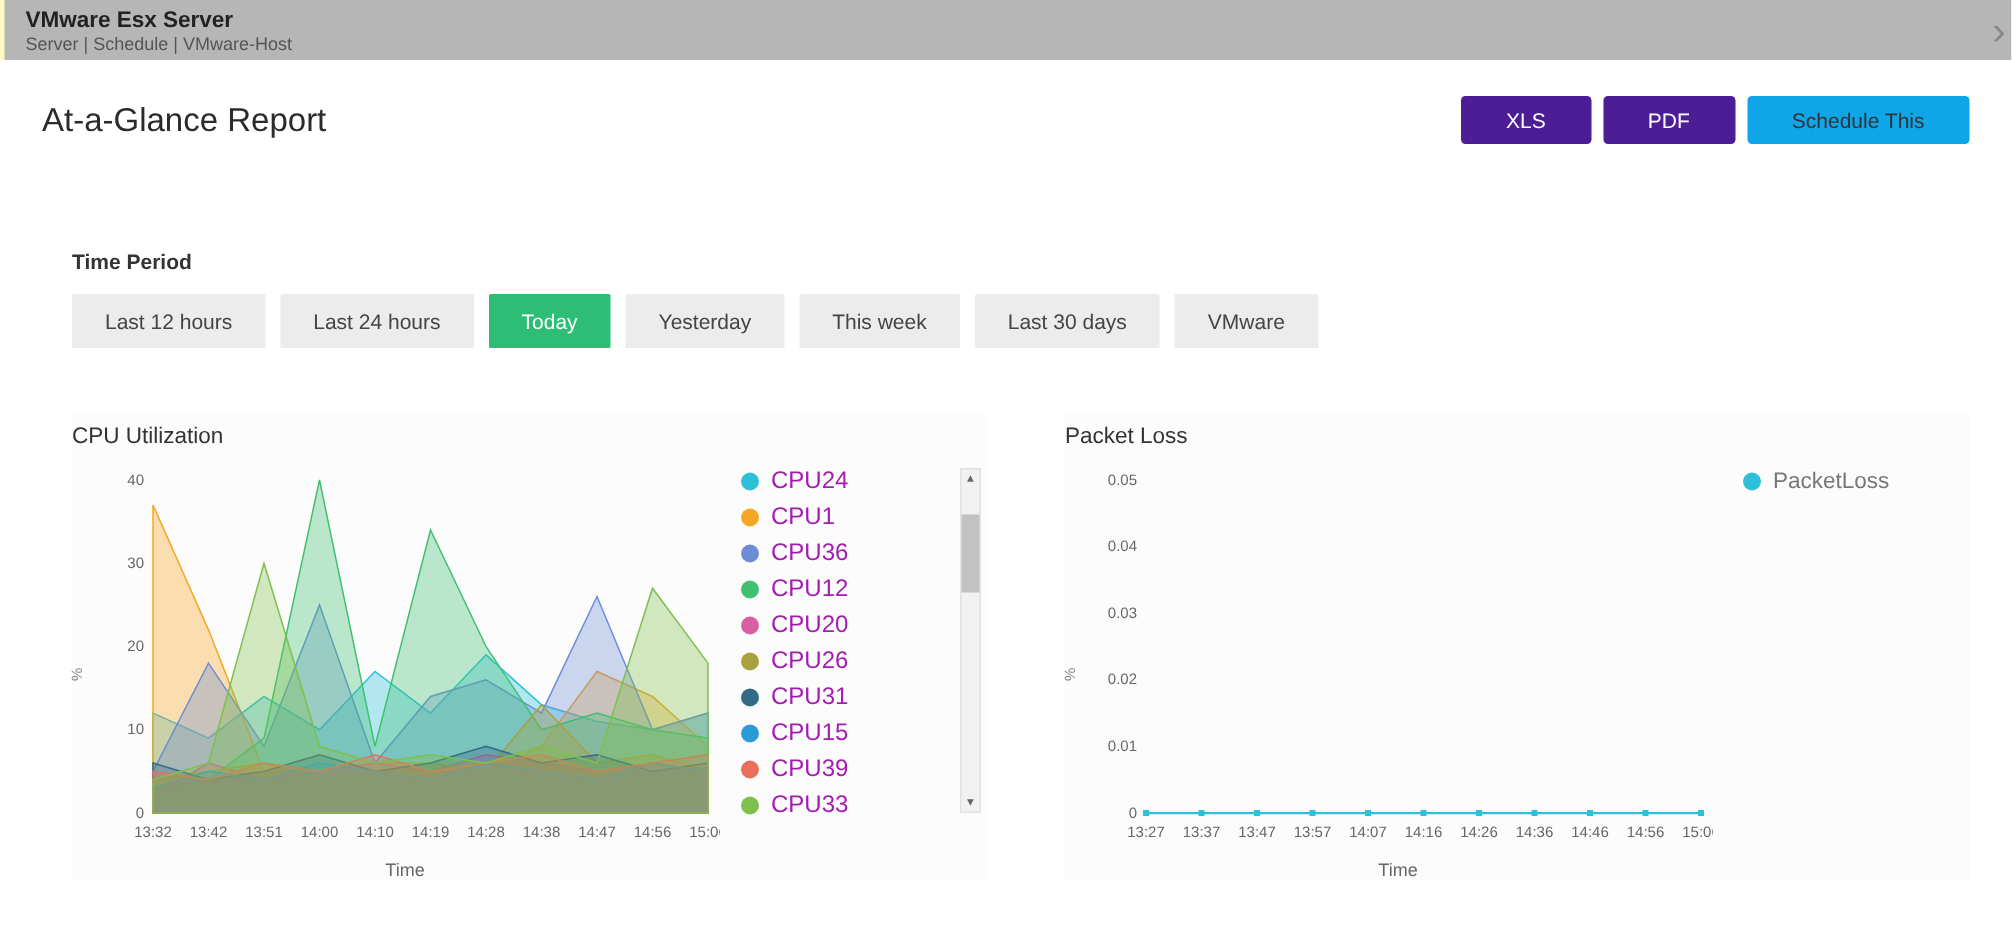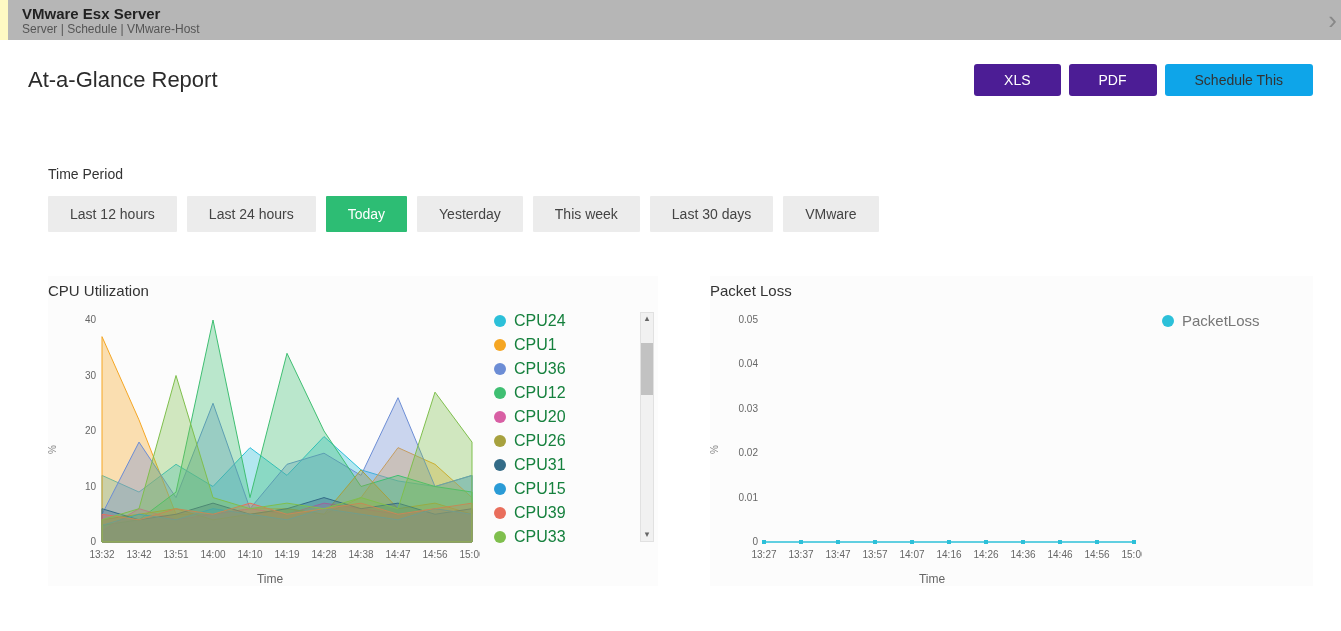--- a/index.html
+++ b/index.html
@@ -3,48 +3,48 @@
 <meta charset="utf-8">
 <style>
   * { box-sizing: border-box; margin: 0; padding: 0; }
   body { font-family: "Segoe UI", "Helvetica Neue", Arial, sans-serif; background: #fff; color: #333; width:1341px; }
   .topbar {
     display:flex; align-items:center; justify-content:space-between;
     background:#b6b6b6; height:40px; padding-left:0;
   }
   .topbar .left {
     display:flex; flex-direction:column; justify-content:center;
-    border-left:8px solid #fef9c3; padding-left:14px; height:100%;
+    border-left:3px solid #fef9c3; padding-left:14px; height:100%;
   }
   .topbar .title {font-size:15px; font-weight:600; color:#222;}
   .topbar .subtitle {font-size:12px; color:#555; margin-top:0px;}
   .topbar .chev {
     color:#888; font-size:26px; padding-right:4px; cursor:pointer; line-height:40px;
   }
   .page {padding:24px 28px 10px 28px;}
   .page-header {display:flex; justify-content:space-between; align-items:center;}
   .page-title {font-size:22px; color:#2b2b2b; font-weight:500;}
   .btn-row {display:flex; gap:8px;}
   .btn {border:none; border-radius:3px; padding:8px 30px; font-size:14px; cursor:pointer;}
   .btn.green {background:#4c1d95; color:#fff;}
   .btn.grey {background:#0ea5e9; color:#333;}
   .section {margin-top:70px; padding-left:20px;}
-  .section-label {font-size:14px; font-weight:400; color:#333; margin-bottom:14px;margin-top:36px;}
+  .section-label {font-size:14px; font-weight:700; color:#333; margin-bottom:14px;margin-top:36px;}
   .chips {display:flex; gap:10px;}
   .chip {background:#ececec; border:none; padding:10px 22px; font-size:14px; color:#444; cursor:pointer; border-radius:1px;}
   .chip.active {background:#2dbd74; color:#fff;}
   .panels {display:flex; gap:52px; margin-top:44px; padding-left:20px;}
   .panel {flex:1;}
   .panel-title {font-size:15px; color:#333; font-weight:500; margin-bottom:12px;}
   .panel .card {background:#fcfcfc;  padding-top:6px;}
   .panel .card-head {height:30px;}
   .chart-wrap {display:flex; align-items:stretch;}
   .cpu-chart-wrap .svgbox {flex:0 0 420px;}
   .legend-col {flex:1; padding-left:14px; position:relative;}
-  .legend-list {font-size:16px; color:#15803d;}
+  .legend-list {font-size:16px; color:#a21caf;}
   .legend-item {display:flex; align-items:center; gap:8px; margin-bottom:6px;}
   .dot {width:12px; height:12px; border-radius:50%; display:inline-block;}
   .scroll {position:absolute; right:4px; top:0; width:14px; height:230px; background:#f1f1f1; border:1px solid #e1e1e1; display:flex; flex-direction:column; justify-content:flex-start;}
   .scroll .thumb {background:#c2c2c2; height:52px; margin-top:18px;}
   .scroll .arrow {height:12px; text-align:center; font-size:9px; color:#666;}
   .tick {font-size:10px; fill:#666;}
   .x-caption {text-align:center; color:#666; font-size:12px; margin-top:6px;}
   .y-caption {font-size:10px; color:#888;}
   .pkt-legend {font-size:15px; color:#777;}
   .pkt-chart-wrap {display:flex;}

